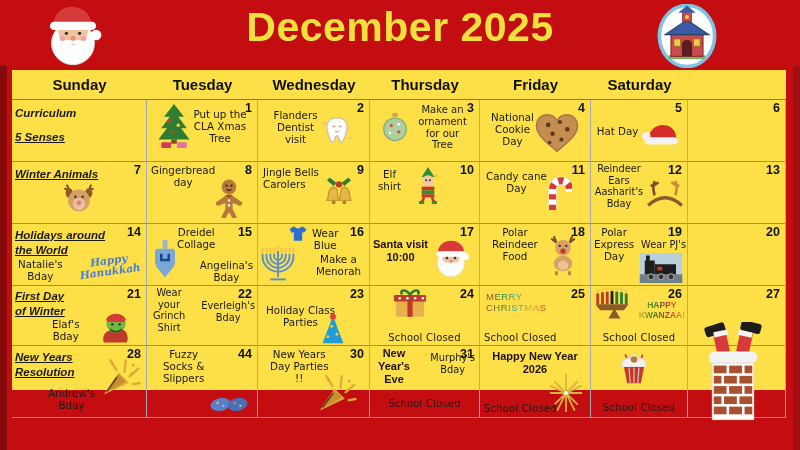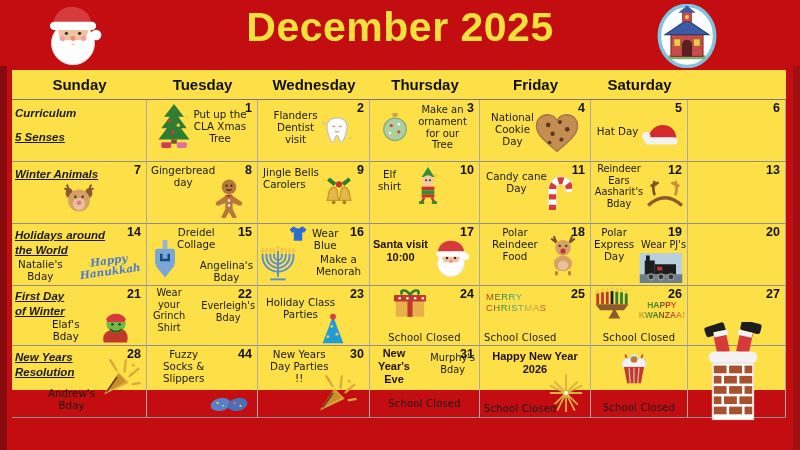--- a/index.html
+++ b/index.html
@@ -431,21 +431,21 @@
       <span class="num">22</span>
       <span class="txt abs" style="left:6px;top:1px;font-size:9.8px">Wear
 your
 Grinch
 Shirt</span>
       <span class="txt abs" style="right:2px;top:14px;font-size:9.8px">Everleigh's
 Bday</span>
     </div>
     <div class="cell">
       <span class="num">23</span>
-      <span class="txt abs" style="left:8px;top:10px">Holiday Class
+      <span class="txt abs" style="left:8px;top:18px">Holiday Class
 Parties</span>
       <span class="abs" style="left:62px;bottom:0">
         <svg width="26" height="32" viewBox="0 0 20 24">
             <polygon points="10,2 18,23 2,23" fill="#1f9cd8"></polygon>
             <circle cx="10" cy="2.5" r="2.2" fill="#e23b3b"></circle>
             <circle cx="9" cy="10" r="1.1" fill="#f2c94c"></circle>
             <circle cx="13" cy="16" r="1.1" fill="#f2c94c"></circle>
             <circle cx="6" cy="18" r="1.1" fill="#f2c94c"></circle>
           </svg>
       </span>

